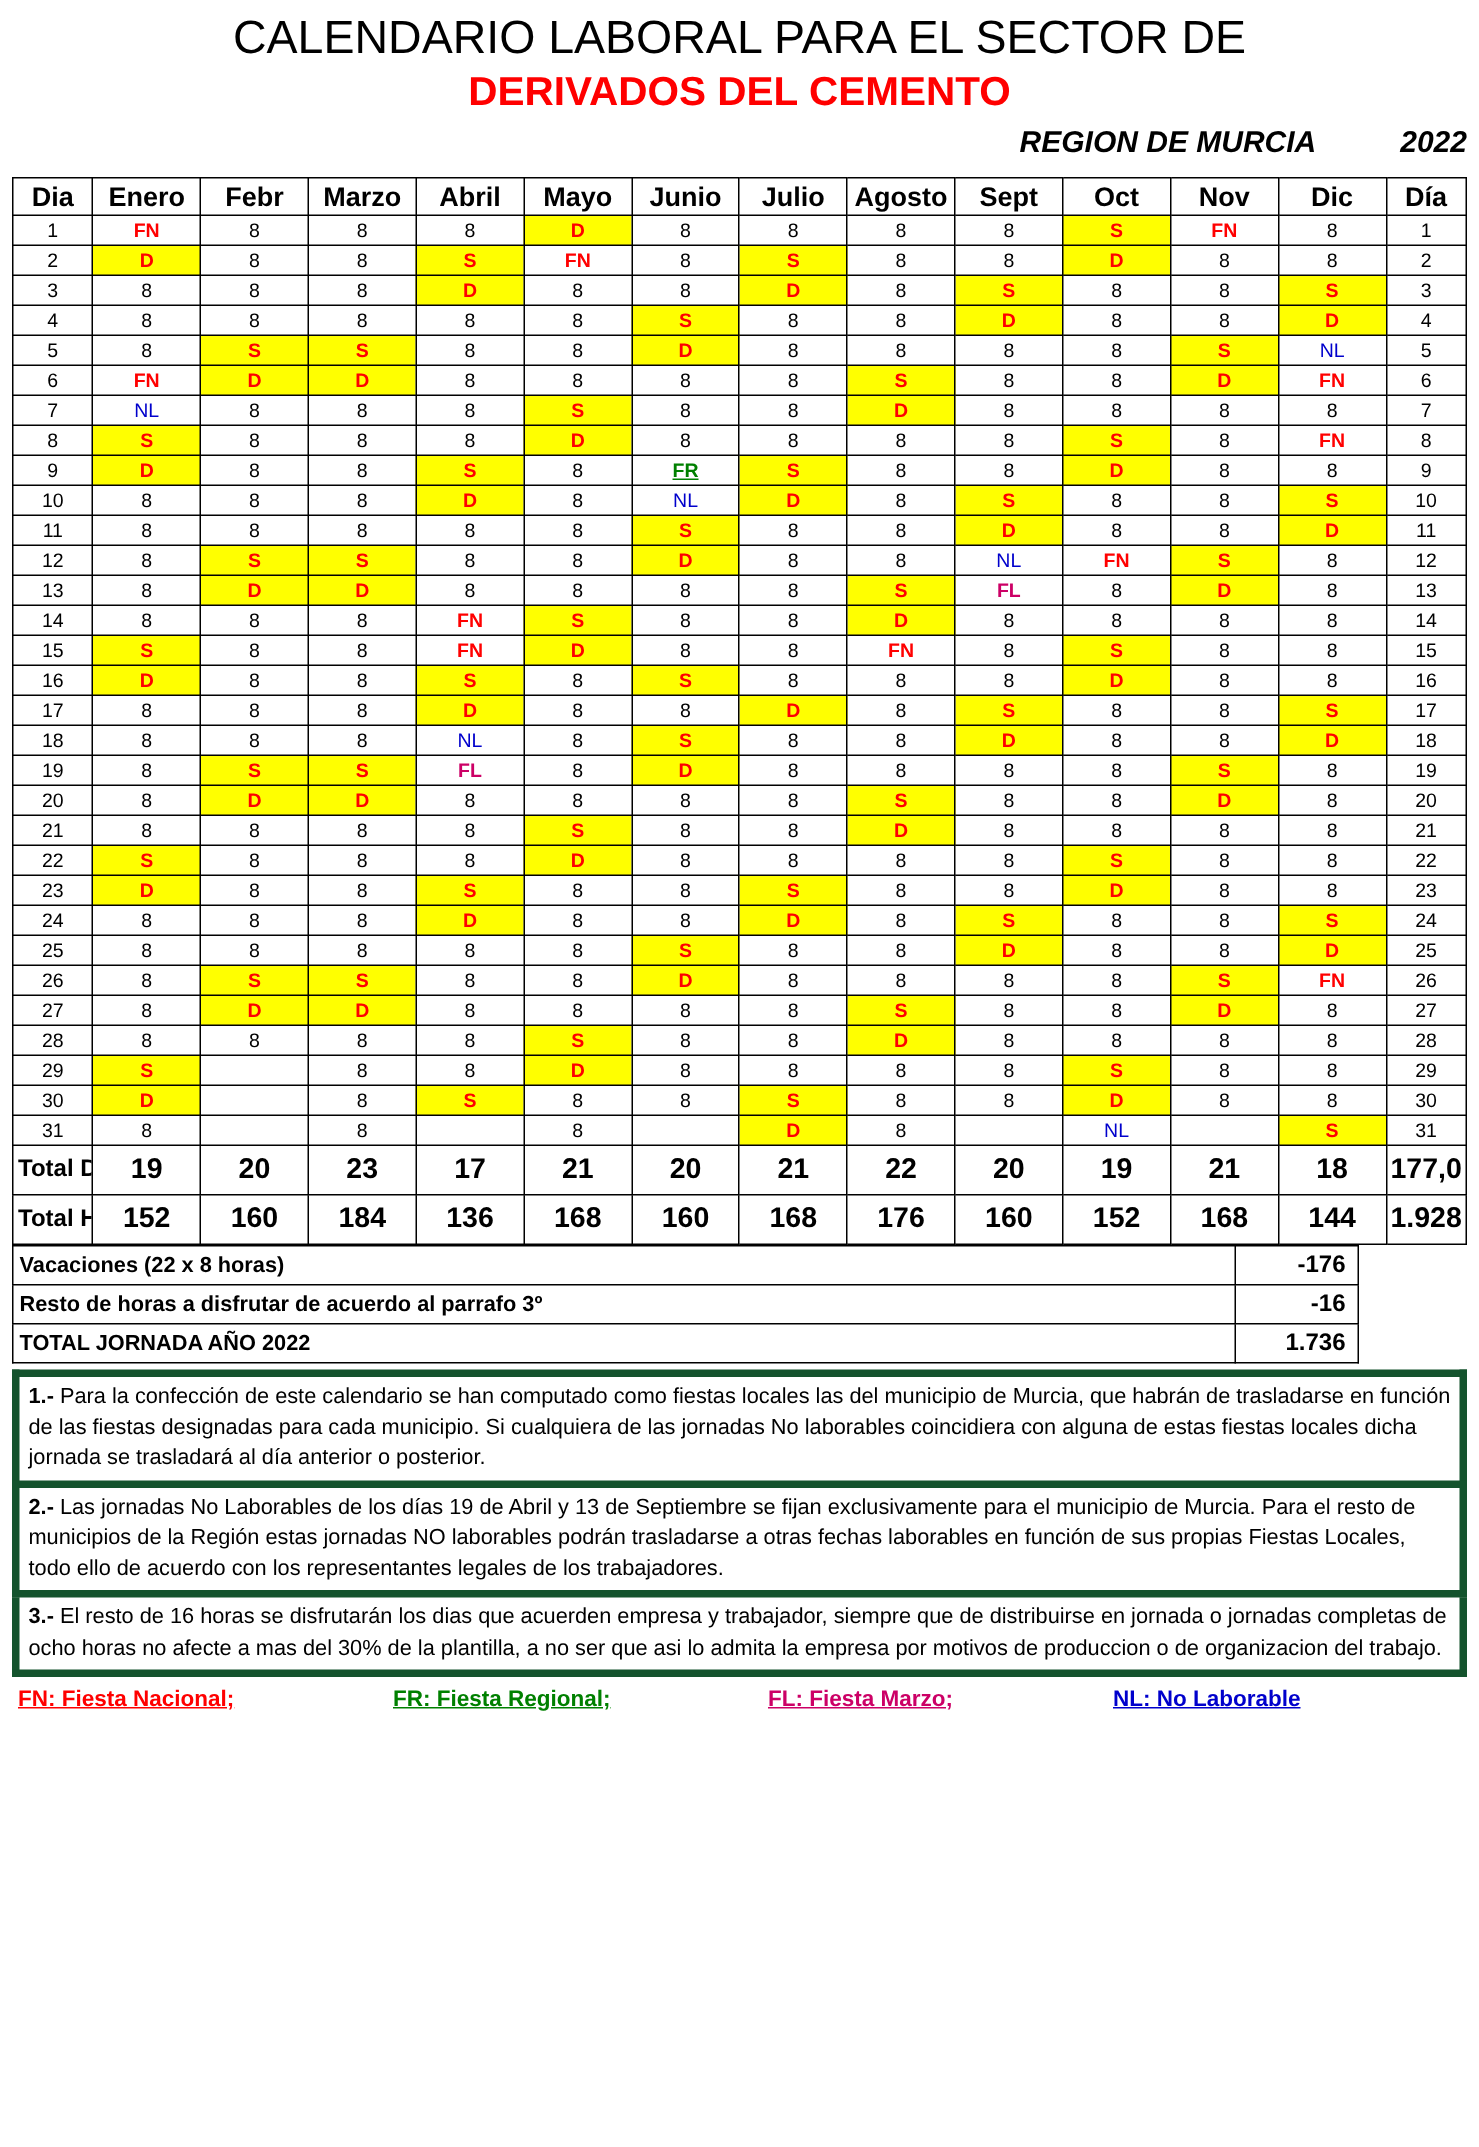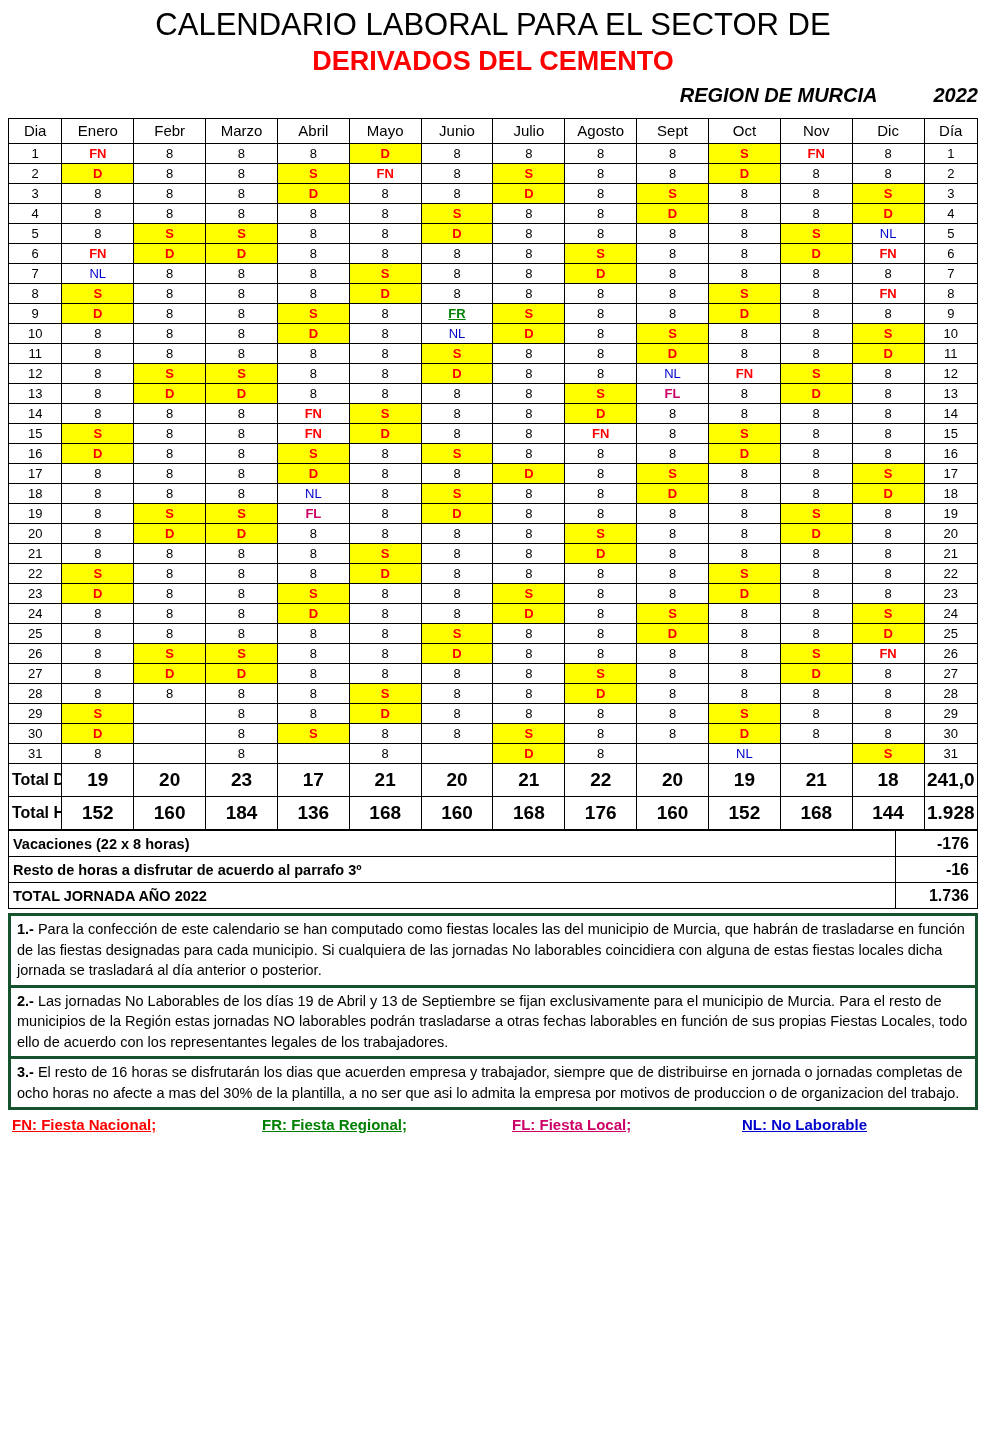--- a/index.html
+++ b/index.html
@@ -48,22 +48,22 @@
   }
   table.cal th, table.cal td{
     border:1px solid #000;
     text-align:center;
     font-size:13px;
     height:19px;
     padding:0;
     line-height:19px;
   }
   table.cal th{
-    font-weight:normal;
-    font-size:15px;
+    font-weight:bold;
+    font-size:18px;
     height:24px;
     line-height:24px;
   }
   col.daycol{width:52px;}
   col.monthcol{width:70px;}
   td.daynum{font-size:13px;}
   .yel{background:#ffff00;}
   .red{color:#ff0000;font-weight:bold;}
   .blue{color:#0000cc;font-weight:normal;}
   .green{color:#008000;font-weight:bold;text-decoration:underline;}
@@ -79,21 +79,21 @@
     font-size:16px;
     text-align:left;
     padding-left:3px;
     font-weight:bold;
     overflow:hidden;
     white-space:nowrap;
   }
   
   table.sum{
     border-collapse:collapse;
-    width:970px;
+    width:898px;
     table-layout:fixed;
   }
   table.sum td{
     border:1px solid #000;
     font-size:14.5px;
     font-weight:bold;
     height:25px;
     padding:0 4px;
   }
   table.sum td.val{
@@ -103,21 +103,21 @@
     padding-right:8px;
   }
   
   table.notes{
     border-collapse:collapse;
     width:970px;
     table-layout:fixed;
     margin-top:4px;
   }
   table.notes td{
-    border:3px solid #14532d;
+    border:5px solid #14532d;
     font-size:14.5px;
     line-height:20.5px;
     padding:3px 6px 4px 6px;
     text-align:left;
   }
   .notes b{font-weight:bold;}
   
   .legend{
     width:970px;
     display:flex;
@@ -685,21 +685,21 @@
           <td>23</td>
           <td>17</td>
           <td>21</td>
           <td>20</td>
           <td>21</td>
           <td>22</td>
           <td>20</td>
           <td>19</td>
           <td>21</td>
           <td>18</td>
-          <td>241,0</td>
+          <td>177,0</td>
         </tr>
         <tr class="totals">
           <td class="lbl">Total Ho</td>
           <td>152</td>
           <td>160</td>
           <td>184</td>
           <td>136</td>
           <td>168</td>
           <td>160</td>
           <td>168</td>
@@ -744,17 +744,17 @@
         </tr>
         <tr>
           <td><b>3.-</b> El resto de 16 horas se disfrutarán los dias que acuerden empresa y trabajador, siempre que de distribuirse en jornada o jornadas completas de ocho horas no afecte a mas del 30% de la plantilla, a no ser que asi lo admita la empresa por motivos de produccion o de organizacion del trabajo.</td>
         </tr>
       </tbody>
   </table>
 
   <div class="legend">
     <span class="lg1">FN: Fiesta Nacional;</span>
     <span class="lg2">FR: Fiesta Regional;</span>
-    <span class="lg3">FL: Fiesta Local;</span>
+    <span class="lg3">FL: Fiesta Marzo;</span>
     <span class="lg4">NL: No Laborable</span>
   </div>
 
 </div>
 
 </body></html>

